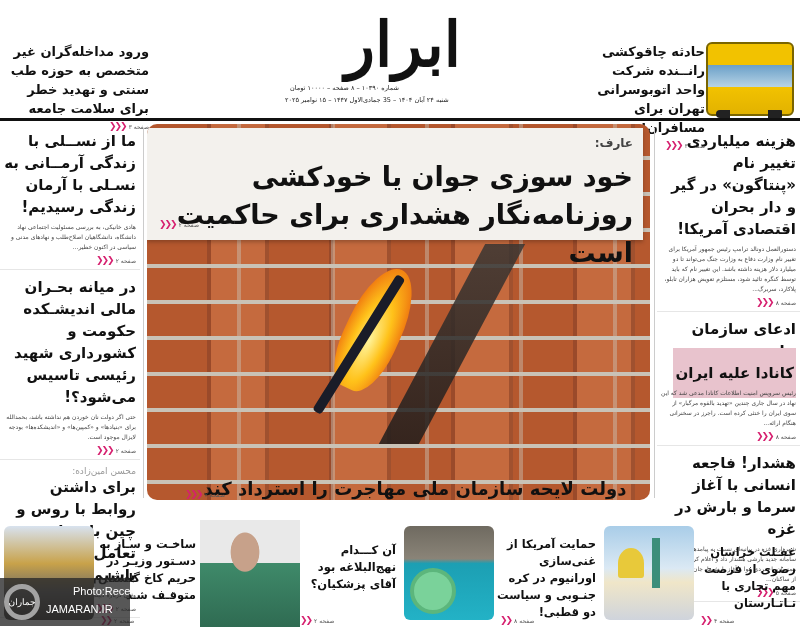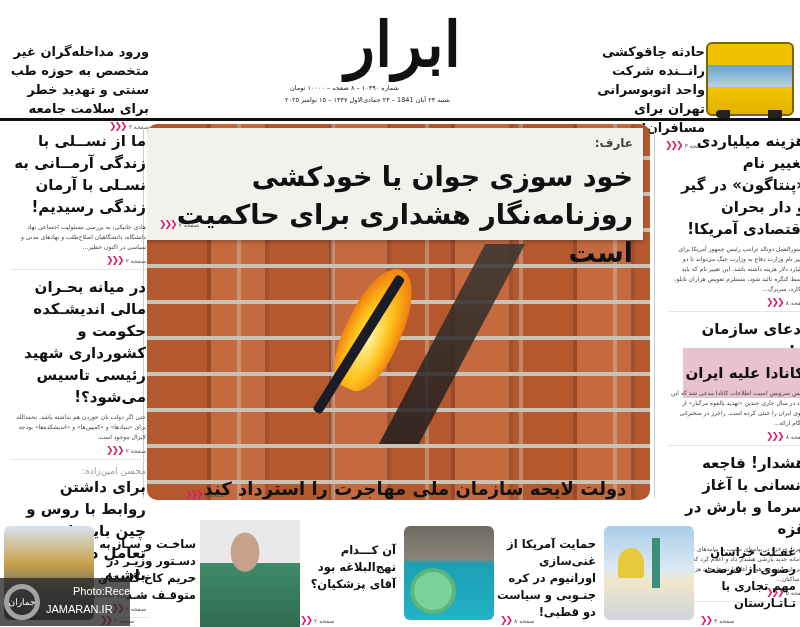--- a/index.html
+++ b/index.html
@@ -19,21 +19,21 @@
   .page-ref { display: flex; align-items: center; gap: 3px; font-size: 6px; color: #555; margin-top: 3px; direction: rtl; }
   .arrows { color: #d6206f; font-size: 9px; font-weight: bold; letter-spacing: -2px; }
 
   .teaser-right { position: absolute; left: 580px; top: 42px; width: 125px; }
   .bus { position: absolute; left: 706px; top: 42px; width: 88px; height: 74px; border-radius: 6px; background: linear-gradient(180deg, #f2c200 0%, #f2c200 30%, #6aa0c8 30%, #b9d4e6 62%, #f2c200 62%, #e2b200 100%); border: 2px solid #7a6500; }
   .bus::after { content: ""; position: absolute; left: 8px; right: 8px; bottom: -4px; height: 8px; background: repeating-linear-gradient(90deg, #222 0 14px, transparent 14px 52px); border-radius: 4px; }
 
   .rule { position: absolute; left: 0; top: 118px; width: 800px; height: 3px; background: #111; }
 
   
-  .col { position: absolute; top: 124px; margin-left: 10px; }
+  .col { position: absolute; top: 124px; }
   .col-left { left: 0; width: 140px; }
   .col-right { left: 657px; width: 143px; }
   .col-sep-l { position: absolute; left: 143px; top: 128px; width: 1px; height: 370px; background: #ccc; }
   .col-sep-r { position: absolute; left: 654px; top: 128px; width: 1px; height: 370px; background: #ccc; }
 
   .story { padding: 6px 4px 4px 4px; border-bottom: 1px solid #e6e6e6; }
   .story h3 { font-weight: bold; font-size: 15px; line-height: 22px; color: #111; }
   .story p { font-size: 6px; line-height: 10px; color: #444; margin-top: 4px; }
   .byline { font-size: 9px; color: #999; }
   .highlight { background: #e8c3cd; padding: 16px 2px; }
@@ -73,21 +73,21 @@
   .watermark .wm-logo { position: absolute; left: 4px; top: 6px; width: 36px; height: 36px; border-radius: 50%; border: 5px solid #a3a3a3; font-size: 9px; display: flex; align-items: center; justify-content: center; }
   .watermark .wm-1 { position: absolute; left: 46px; top: 7px; font-size: 11px; padding-left: 27px; }
   .watermark .wm-2 { position: absolute; left: 46px; top: 25px; font-size: 11px; }
 </style>
 </head>
 <body>
 
 <header class="masthead">
   <div class="logo">ابرار</div>
   <div class="issue-line issue-1">شماره ۱۰۳۹۰ – ۸ صفحه – ۱۰۰۰۰ تومان</div>
-  <div class="issue-line issue-2">شنبه ۲۴ آبان 1841 – ۲۴ جمادی‌الاول ۱۴۴۷ – ۱۵ نوامبر ۲۰۲۵</div>
+  <div class="issue-line issue-2">شنبه ۲۴ آبان ۱۴۰۴ – 35 جمادی‌الاول ۱۴۴۷ – ۱۵ نوامبر ۲۰۲۵</div>
 
   <div class="teaser-left rtl">
     <div class="teaser-title">ورود مداخله‌گران غیر متخصص به حوزه طب سنتی و تهدید خطر برای سلامت جامعه</div>
     <div class="page-ref">
       <span>صفحه ۳</span>
       <span class="arrows">❮❮❮</span>
     </div>
   </div>
 
   <div class="teaser-right rtl">

